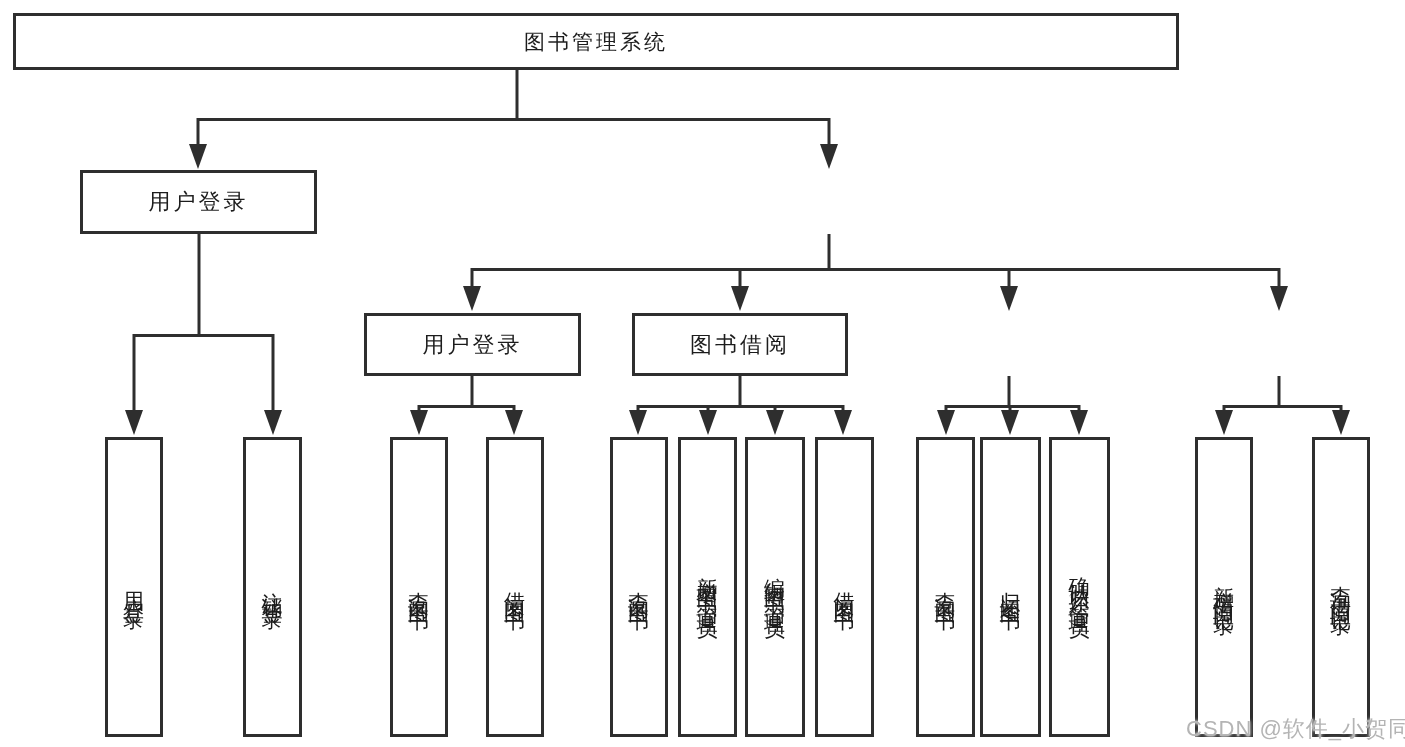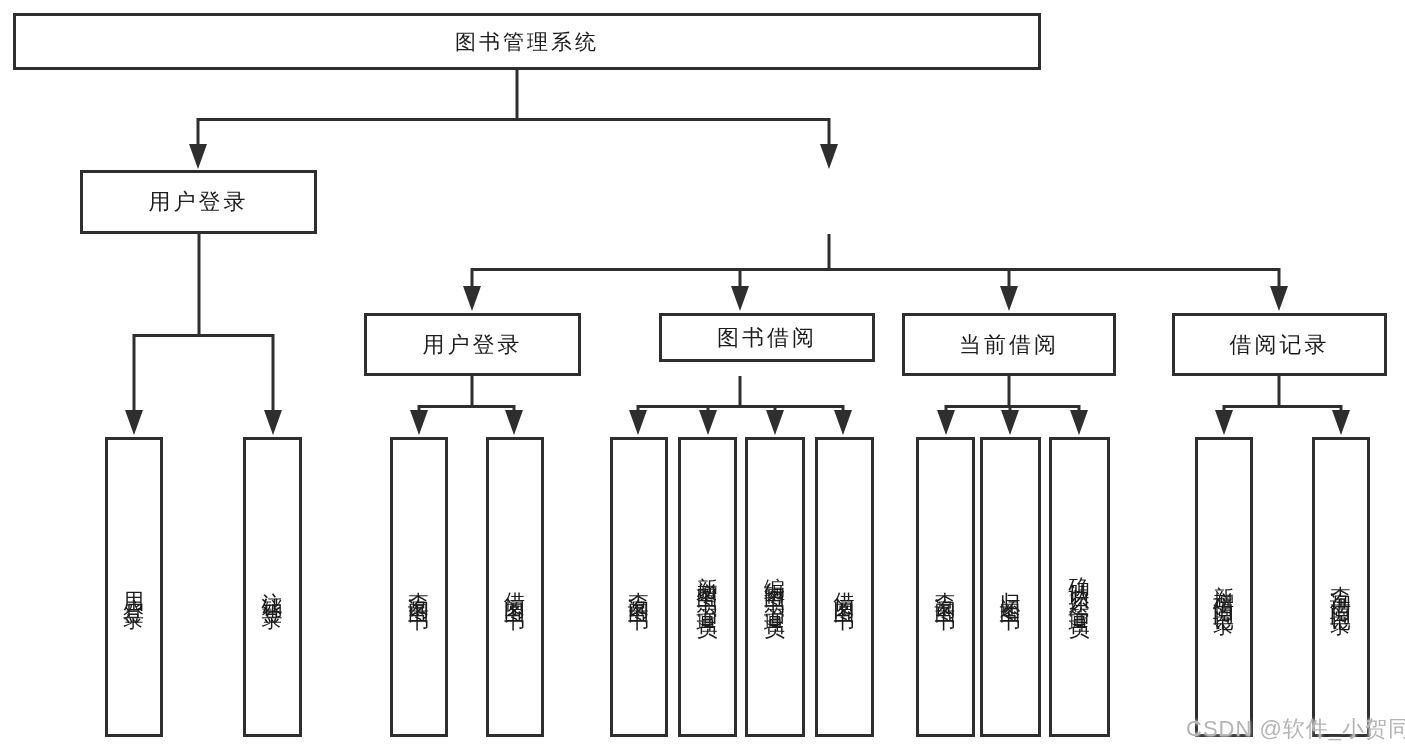--- a/index.html
+++ b/index.html
@@ -108,39 +108,33 @@
     <g>
       <line x1="1279" y1="376" x2="1279" y2="408"></line>
       <line x1="1224" y1="406.5" x2="1341" y2="406.5"></line>
       <line x1="1224" y1="405" x2="1224" y2="412"></line>
       <line x1="1341" y1="405" x2="1341" y2="412"></line>
       <polygon points="1215,410 1233,410 1224,435"></polygon>
       <polygon points="1332,410 1350,410 1341,435"></polygon>
     </g>
   </svg>
 
-  <div class="node h root" style="left:13px;top:13px;width:1028px;height:57px">
+  <div class="node h root" style="left:13px;top:13px;width:1166px;height:57px">
     <span class="lbl">图书管理系统</span>
   </div>
 
   <div class="node h" style="left:80px;top:170px;width:237px;height:64px">
     <span class="lbl">用户登录</span>
   </div>
 
   <div class="node h" style="left:364px;top:313px;width:217px;height:63px">
     <span class="lbl">用户登录</span>
   </div>
-  <div class="node h" style="left:659px;top:313px;width:216px;height:49px">
+  <div class="node h" style="left:632px;top:313px;width:216px;height:63px">
     <span class="lbl">图书借阅</span>
-  </div>
-  <div class="node h" style="left:902px;top:313px;width:214px;height:63px">
-    <span class="lbl">当前借阅</span>
-  </div>
-  <div class="node h" style="left:1172px;top:313px;width:215px;height:63px">
-    <span class="lbl">借阅记录</span>
   </div>
 
   <div class="node v" style="left:105px;top:437px;width:58px;height:300px">
     <span class="lbl">用户登录</span>
   </div>
   <div class="node v" style="left:243px;top:437px;width:59px;height:300px">
     <span class="lbl">注销登录</span>
   </div>
 
   <div class="node v" style="left:390px;top:437px;width:58px;height:300px">

